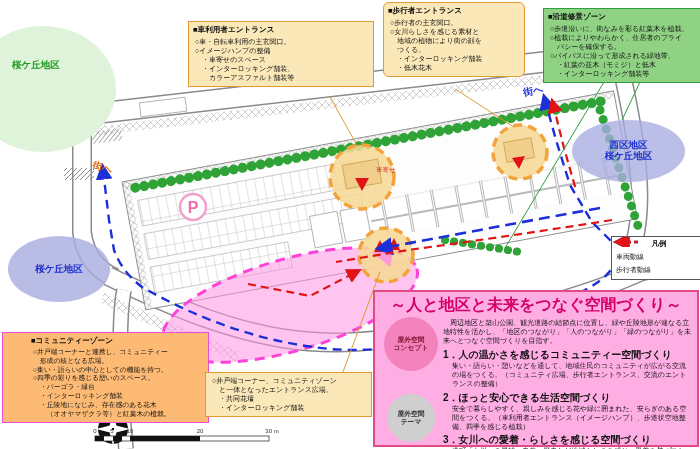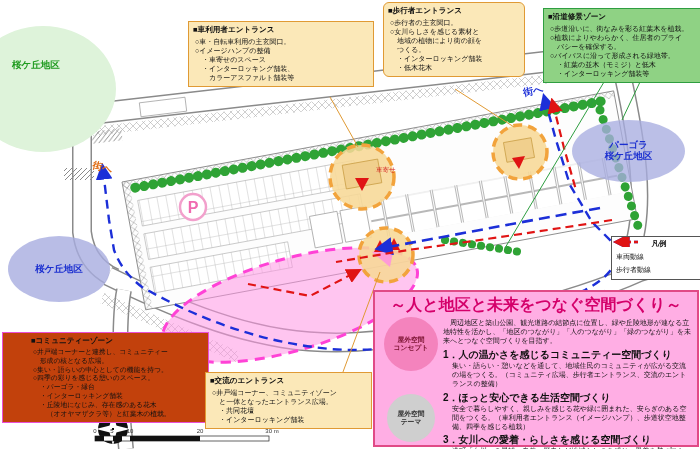--- a/index.html
+++ b/index.html
@@ -8,21 +8,21 @@
   .stage svg{position:absolute;left:0;top:0;}
   .zone{position:absolute;border-radius:50%;display:flex;align-items:center;justify-content:center;
         flex-direction:column;text-align:center;}
   .zone-label{font-weight:bold;line-height:1.15;}
   .note{position:absolute;border:1px solid;padding:3px 4px 4px 4px;font-size:7px;line-height:1.3;z-index:5;}
   .note .t{font-weight:bold;font-size:7.6px;margin-bottom:2px;}
   .note .o{padding-left:2px;}
   .note .sub{padding-left:9px;}
   .tan{background:#fbe8b8;border-color:#e09a34;}
   .greenbox{background:#8fd284;border-color:#2e9e40;}
-  .pinklight{background:#c2410c;border-color:#e94fd6;border-width:1.5px;padding-left:28px;}
+  .pinklight{background:#fdba74;border-color:#e94fd6;border-width:1.5px;padding-left:28px;}
   #box-car{left:188px;top:21px;width:176px;}
   #box-ped{left:383px;top:2px;width:132px;border-radius:6px;}
   #box-zone{left:543px;top:8px;width:156px;}
   #box-comm{left:2px;top:332px;width:173px;font-size:6.8px;}
   #box-exch{left:205px;top:372px;width:157px;}
   #legend{left:611px;top:236px;width:86px;background:#fff;border:1px solid #555;padding:2px 4px 4px;z-index:5;position:absolute;}
   #legend .lt{text-align:center;font-size:7.5px;font-weight:bold;margin-bottom:2px;}
   .lrow{display:flex;align-items:center;gap:3px;font-size:7px;margin-top:3px;}
   #main-panel{position:absolute;left:373px;top:290px;width:322px;height:153px;background:#ffaee4;
               border:2px solid #e04a86;z-index:6;}
@@ -173,21 +173,21 @@
       <rect x="95" y="436" width="174" height="5" fill="#ffffff" stroke="#222" stroke-width="0.7"></rect>
       <rect x="95" y="436" width="9" height="5" fill="#111"></rect>
       <rect x="113" y="436" width="9" height="5" fill="#111"></rect>
       <rect x="130" y="436" width="70" height="5" fill="#111"></rect>
     </g>
   </svg>
 
   <div class="zone" id="park-zone"></div>
   <div id="park-label" class="zone-label">桜ケ丘地区</div>
   <div class="zone" id="west-zone">
-    <div class="zone-label">パーゴラ</div>
+    <div class="zone-label">西区地区</div>
     <div class="zone-label">桜ケ丘地区</div>
   </div>
   <div class="zone" id="sakura-zone">
     <div class="zone-label">桜ケ丘地区</div>
   </div>
 
   <div class="note tan" id="box-car">
     <div class="t">■車利用者エントランス</div>
     <div class="ln o">○車・自転車利用の主玄関口。</div>
     <div class="ln o">○イメージハンプの整備</div>
@@ -222,21 +222,20 @@
     <div class="ln o">　形成の核となる広場。</div>
     <div class="ln o">○集い・語らいの中心としての機能を持つ。</div>
     <div class="ln o">○四季の彩りを感じる憩いのスペース。</div>
     <div class="ln sub">・パーゴラ・縁台</div>
     <div class="ln sub">・インターロッキング舗装</div>
     <div class="ln sub">・丘陵地になじみ、存在感のある花木</div>
     <div class="ln sub">　（オオヤマザクラ等）と紅葉木の植栽。</div>
   </div>
 
   <div class="note tan" id="box-exch">
-    <div class="t">■交流のエントランス</div>
     <div class="ln o">○井戸端コーナー、コミュニティゾーン</div>
     <div class="ln o">　と一体となったエントランス広場。</div>
     <div class="ln sub">・共同花壇</div>
     <div class="ln sub">・インターロッキング舗装</div>
   </div>
 
   <div id="legend">
     <div class="lt">凡例</div>
     <div class="lrow">
       <svg width="28" height="10">

